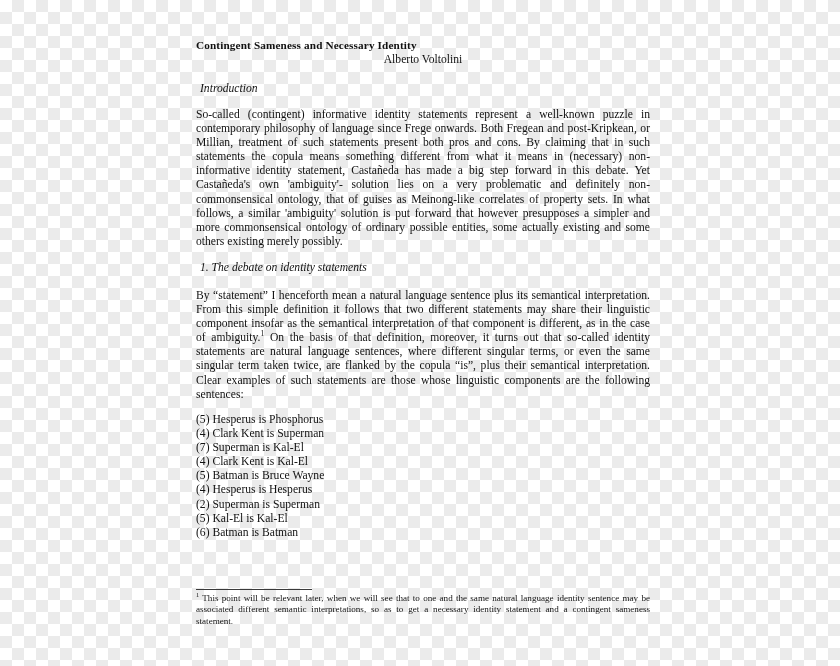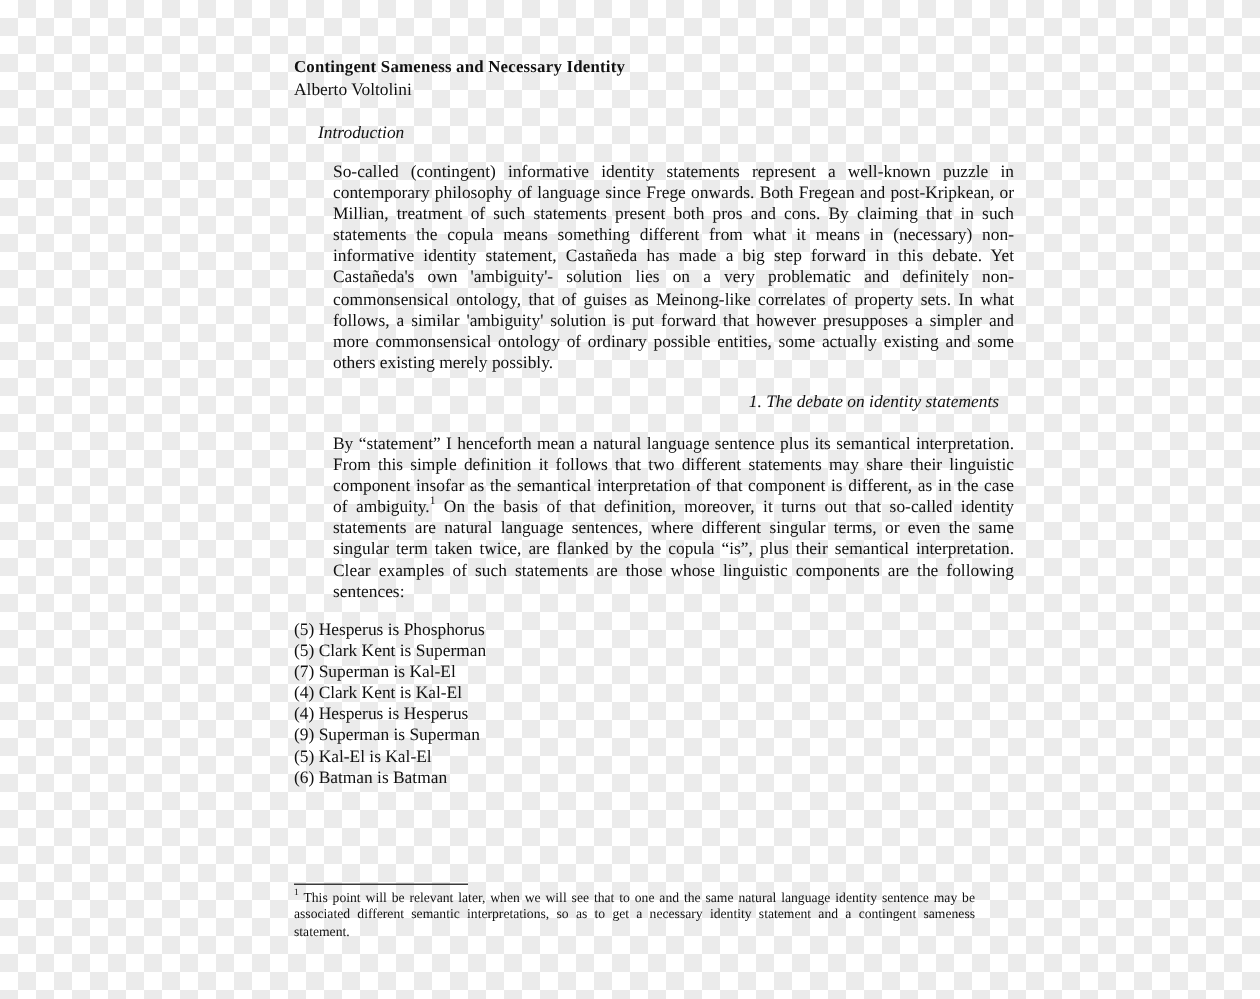--- a/index.html
+++ b/index.html
@@ -40,43 +40,43 @@
     letter-spacing: 0.15px;
   }
 
   .doc-author {
     position: absolute;
     left: 0;
     top: 53px;
     width: 454px;
     font-size: 11.6px;
     line-height: 13px;
+    text-align: center;
   }
 
   .section-heading {
     position: absolute;
-    left: 16px;
+    left: 4px;
     width: 454px;
     font-style: italic;
     font-size: 11.6px;
     line-height: 13px;
   }
   .section-heading.intro { top: 82px; }
-  .section-heading.debate { top: 261px; text-align: right; }
+  .section-heading.debate { top: 261px; }
 
   .body-par {
     position: absolute;
     left: 0;
     width: 454px;
     font-size: 11.6px;
     line-height: 14.1px;
     text-align: justify;
     text-justify: inter-word;
     hyphens: none;
-    margin-left: 26px;
   }
   .body-par.p1 { top: 108px; }
   .body-par.p2 { top: 289px; }
 
   .sup-marker {
     font-size: 7.6px;
     vertical-align: super;
     line-height: 0;
   }
 
@@ -129,25 +129,26 @@
   <div class="section-heading intro">Introduction</div>
 
   <div class="body-par p1">So-called (contingent) informative identity statements represent a well-known puzzle in contemporary philosophy of language since Frege onwards. Both Fregean and post-Kripkean, or Millian, treatment of such statements present both pros and cons. By claiming that in such statements the copula means something different from what it means in (necessary) non-informative identity statement, Castañeda has made a big step forward in this debate. Yet Castañeda's own 'ambiguity'- solution lies on a very problematic and definitely non-commonsensical ontology, that of guises as Meinong-like correlates of property sets. In what follows, a similar 'ambiguity' solution is put forward that however presupposes a simpler and more commonsensical ontology of ordinary possible entities, some actually existing and some others existing merely possibly.</div>
 
   <div class="section-heading debate">1. The debate on identity statements</div>
 
   <div class="body-par p2"><span>By “statement” I henceforth mean a natural language sentence plus its semantical interpretation. From this simple definition it follows that two different statements may share their linguistic component insofar as the semantical interpretation of that component is different, as in the case of ambiguity.</span><span class="sup-marker">1</span><span> On the basis of that definition, moreover, it turns out that so-called identity statements are natural language sentences, where different singular terms, or even the same singular term taken twice, are flanked by the copula “is”, plus their semantical interpretation. Clear examples of such statements are those whose linguistic components are the following sentences:</span></div>
 
   <div class="example-list">
     <div class="list-item">(5) Hesperus is Phosphorus</div>
-    <div class="list-item">(5) Clark Kent is Superman</div>
+    <div class="list-item">(4) Clark Kent is Superman</div>
     <div class="list-item">(7) Superman is Kal-El</div>
     <div class="list-item">(4) Clark Kent is Kal-El</div>
+    <div class="list-item">(5) Batman is Bruce Wayne</div>
     <div class="list-item">(4) Hesperus is Hesperus</div>
-    <div class="list-item">(9) Superman is Superman</div>
+    <div class="list-item">(2) Superman is Superman</div>
     <div class="list-item">(5) Kal-El is Kal-El</div>
     <div class="list-item">(6) Batman is Batman</div>
   </div>
 
   <div class="footnote-rule"></div>
 
   <div class="footnote-text"><span class="fn-num">1</span><span> This point will be relevant later, when we will see that to one and the same natural language identity sentence may be associated different semantic interpretations, so as to get a necessary identity statement and a contingent sameness statement.</span></div>
 
 </div>
 

